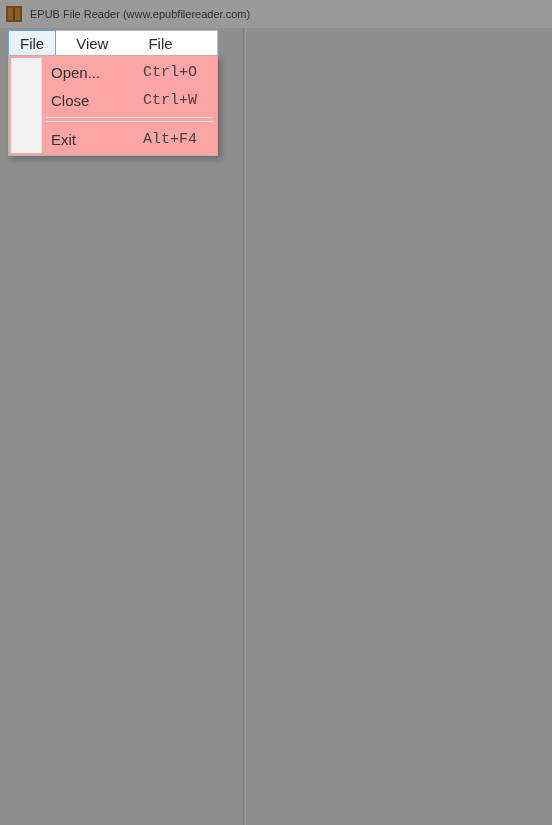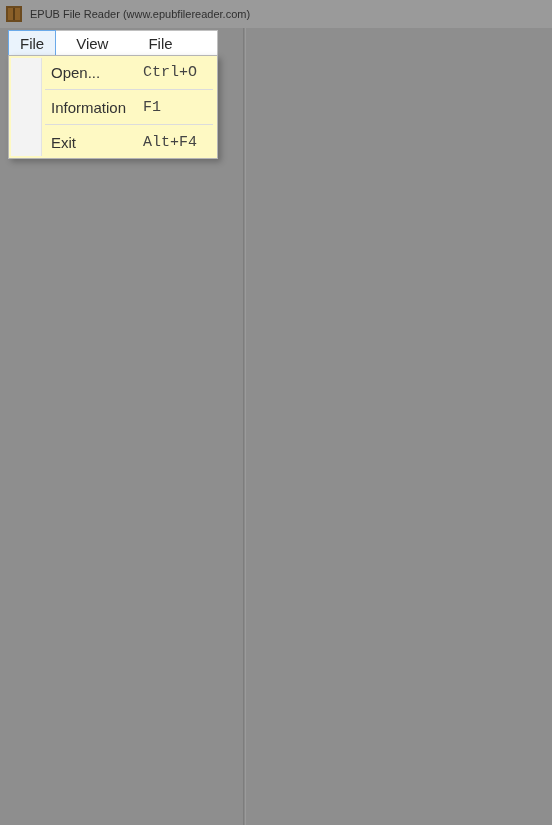--- a/index.html
+++ b/index.html
@@ -96,21 +96,21 @@
     margin: -1px 0 -1px -1px;
     padding: 0 11px;
   }
 
   
   .dropdown {
     position: absolute;
     left: 8px;
     top: 55px;
     width: 210px;
-    background: #fef9c3;
+    background: #fca5a5;
     border: 1px solid #b5b5b5;
     box-sizing: border-box;
     box-shadow: 3px 3px 6px rgba(0,0,0,0.25);
     padding: 2px 2px;
   }
   .dropdown .gutter {
     position: absolute;
     left: 2px;
     top: 2px;
     bottom: 2px;
@@ -168,27 +168,27 @@
   <div class="menu-item">File</div>
 </div>
 
 <div class="dropdown">
   <div class="gutter"></div>
 
   <div class="dd-item">
     <span class="label">Open...</span>
     <span class="shortcut">Ctrl+O</span>
   </div>
+  <div class="dd-item">
+    <span class="label">Close</span>
+    <span class="shortcut">Ctrl+W</span>
+  </div>
 
   <div class="dd-sep"></div>
 
-  <div class="dd-item">
-    <span class="label">Information</span>
-    <span class="shortcut">F1</span>
-  </div>
 
   <div class="dd-sep"></div>
 
   <div class="dd-item">
     <span class="label">Exit</span>
     <span class="shortcut">Alt+F4</span>
   </div>
 </div>
 
 </body></html>

